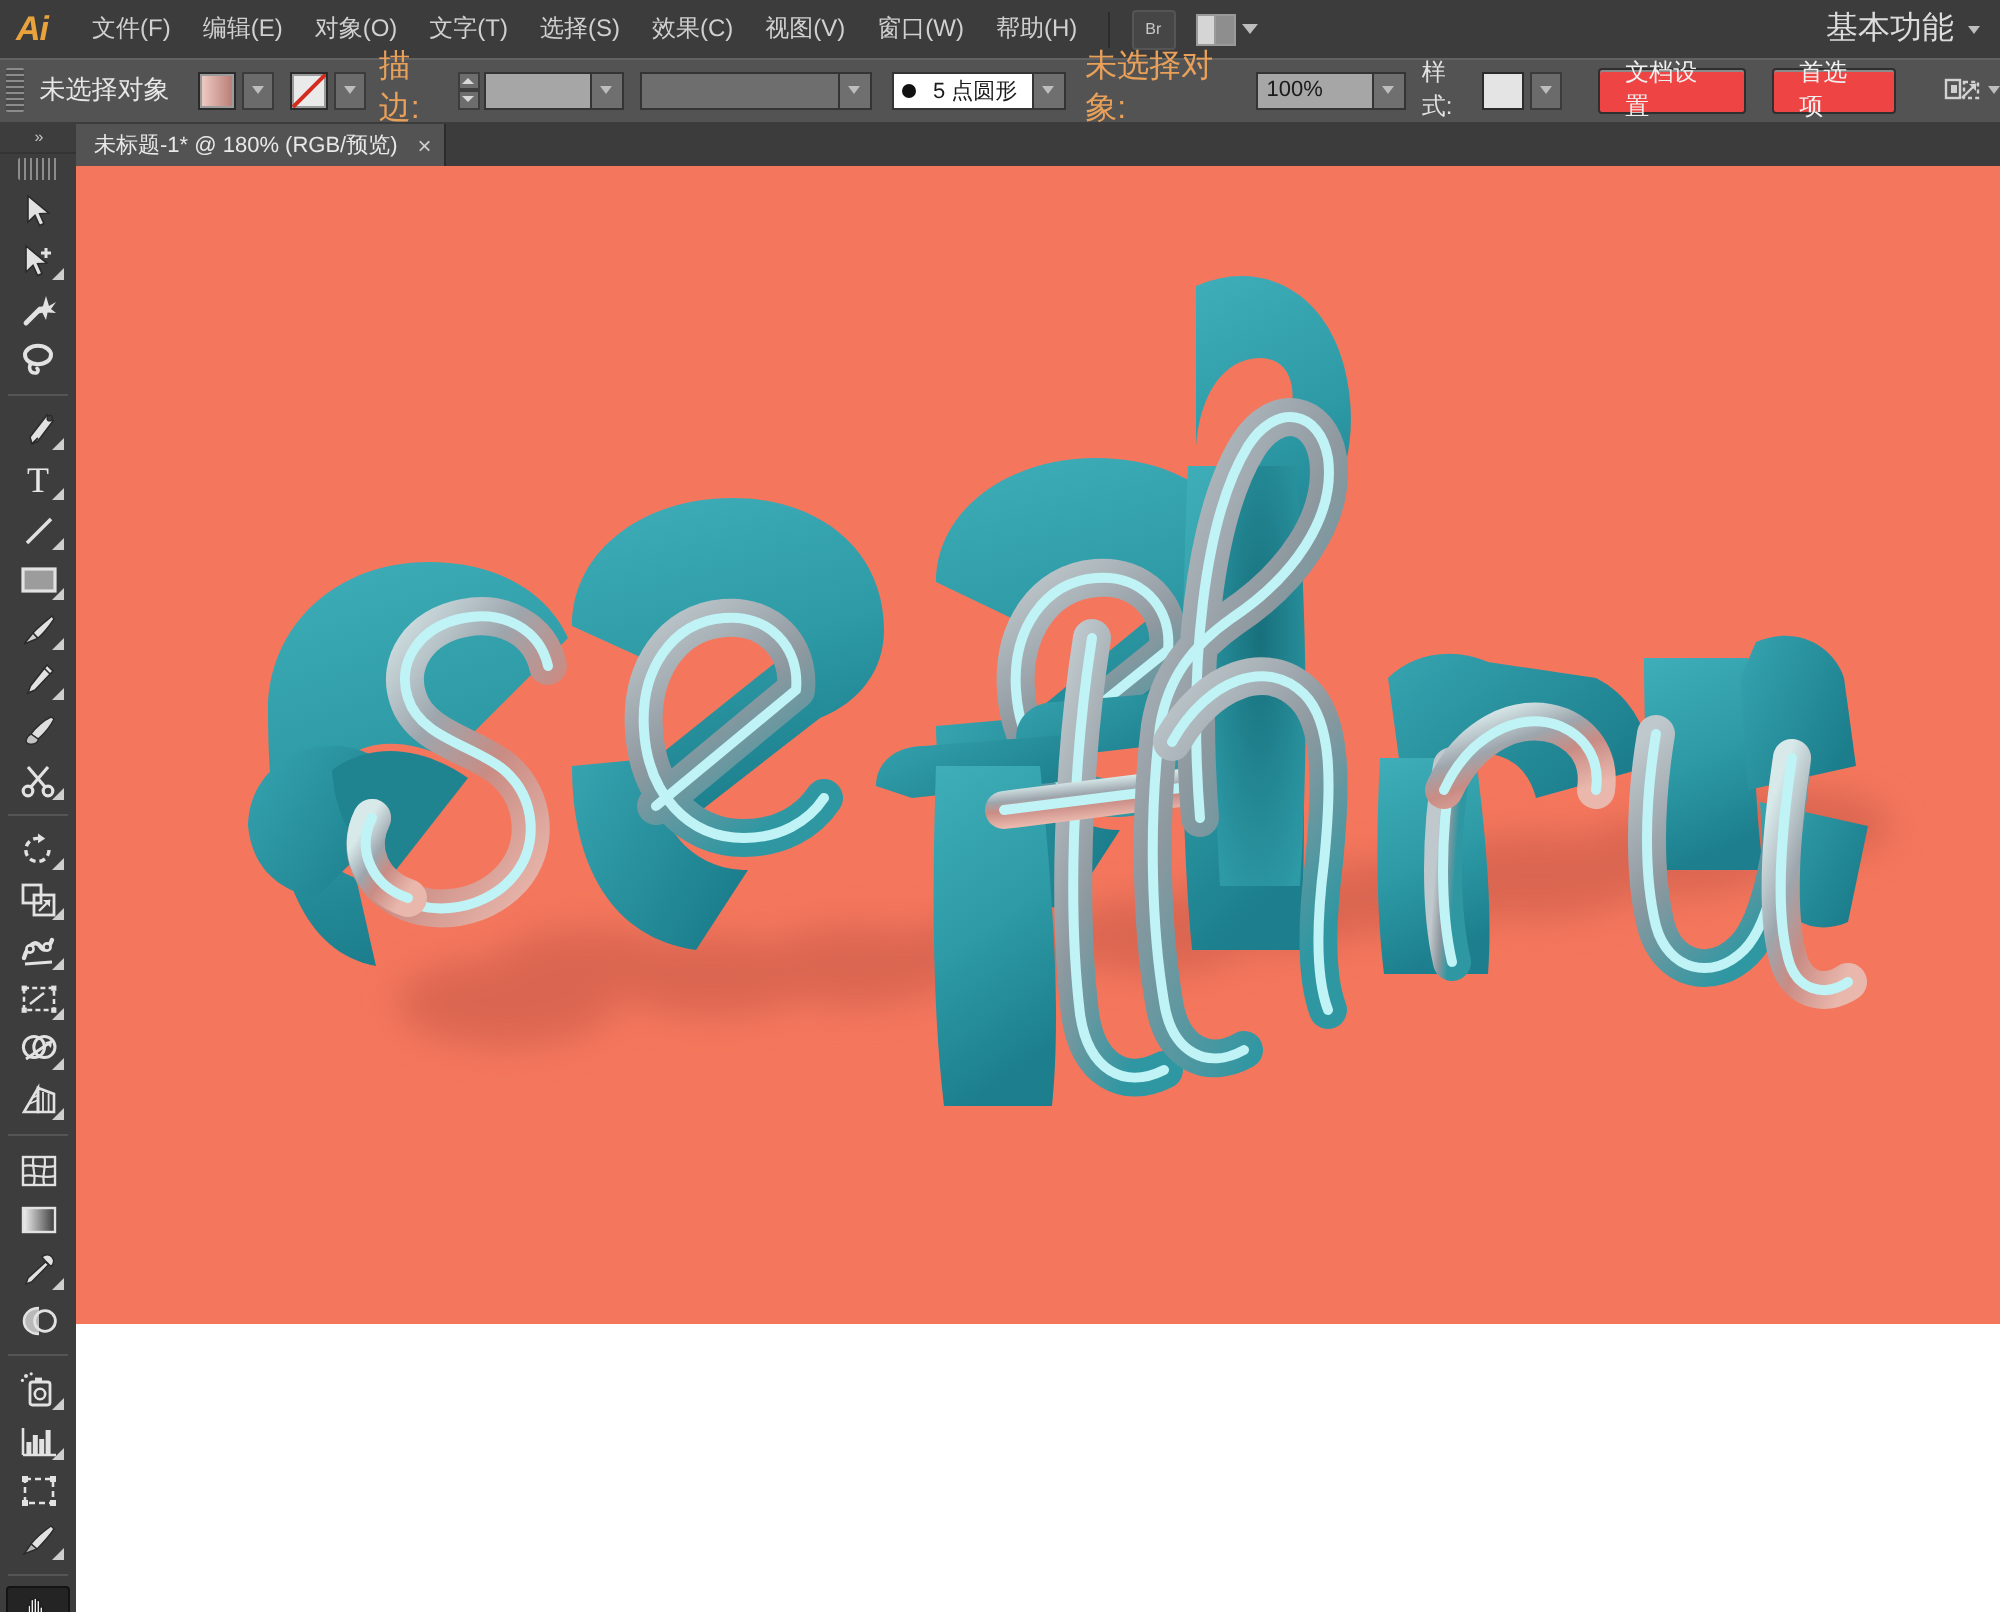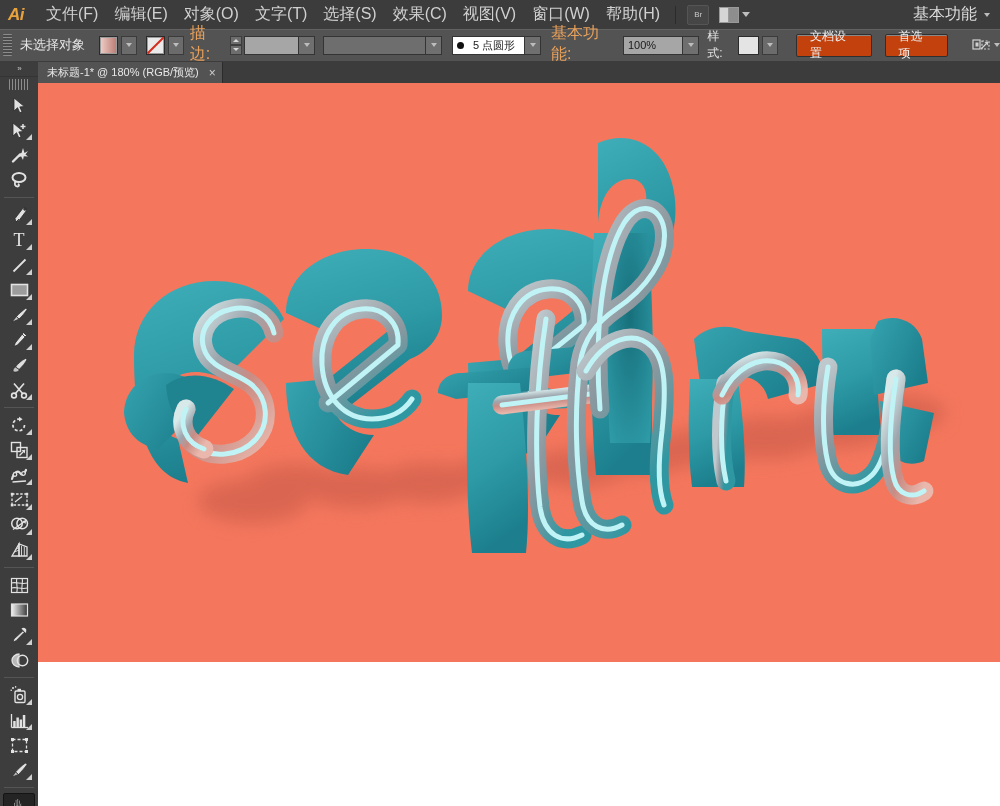--- a/index.html
+++ b/index.html
@@ -19,21 +19,21 @@
     border-bottom:1px solid #2a2a2a;
     display:flex; align-items:center;
   }
   .ai-logo {
     width:32px; height:29px; display:flex; align-items:center; justify-content:center;
     color:#e8a33d; font-size:17px; font-weight:bold; font-style:italic;
     letter-spacing:-0.5px;
   }
   .menu-items { display:flex; align-items:center; margin-left:6px; }
   .menu-item {
-    color:#d0d0d0; font-size:16px; padding:4px 8px; white-space:nowrap; cursor:default;
+    color:#d0d0d0; font-size:12px; padding:4px 8px; white-space:nowrap; cursor:default;
   }
   .mb-sep { width:1px; height:18px; background:#2c2c2c; margin:0 7px; }
   .mb-icon-btn {
     width:20px; height:18px; border:1px solid #555; background:#464646;
     border-radius:2px; display:flex; align-items:center; justify-content:center;
     color:#c8c8c8; font-size:8px; margin-left:4px;
   }
   .arrange-btn {
     display:flex; align-items:center; margin-left:10px; gap:3px;
   }
@@ -94,21 +94,21 @@
     display:flex; align-items:center; box-sizing:border-box;justify-content:space-between;
   }
   .combo .cv { flex:1; font-size:11px; color:#1a1a1a; padding:0 4px; white-space:nowrap; overflow:hidden;}
   .combo .cd { width:15px; height:100%; background:#6f6f6f; border-left:1px solid #343434;
                display:flex;align-items:center;justify-content:center; }
   .combo.dark { background:#6e6e6e; }
   .combo.dark .cv { color:#e0e0e0; }
   .combo.white { background:#ffffff; }
   .brush-dot { width:7px;height:7px;border-radius:50%;background:#111; margin:0 5px 0 4px;}
   .cb-btn {
-    height:21px; background:#c2410c; border:1px solid #2f2f2f; border-radius:2px;
+    height:21px; background:#ef4444; border:1px solid #2f2f2f; border-radius:2px;
     color:#f0f0f0; font-size:12px; padding:0 13px; display:flex;align-items:center;
     box-shadow: inset 0 1px 0 #8a8a8a;
   }
   .style-swatch { width:19px;height:17px;background:#e4e4e4;border:1px solid #2b2b2b; }
   .align-icon {
     width:19px;height:16px;position:relative;
   }
 
   
   .toolbar {
@@ -238,21 +238,21 @@
     </div>
     <div style="width:10px"></div>
     <div class="combo white" style="width:90px">
       <span class="brush-dot"></span>
       <span class="cv">5 点圆形</span>
       <span class="cd">
           <i class="caret-sm"></i>
         </span>
     </div>
 
-    <div class="cb-label" style="margin-left:10px">基本功能:</div>
+    <div class="cb-label" style="margin-left:10px">未选择对象:</div>
     <div class="combo" style="width:77px">
       <span class="cv">100%</span>
       <span class="cd">
           <i class="caret-sm"></i>
         </span>
     </div>
 
     <div class="cb-label-plain">样式:</div>
     <div class="swatch-group">
       <div class="style-swatch"></div>

